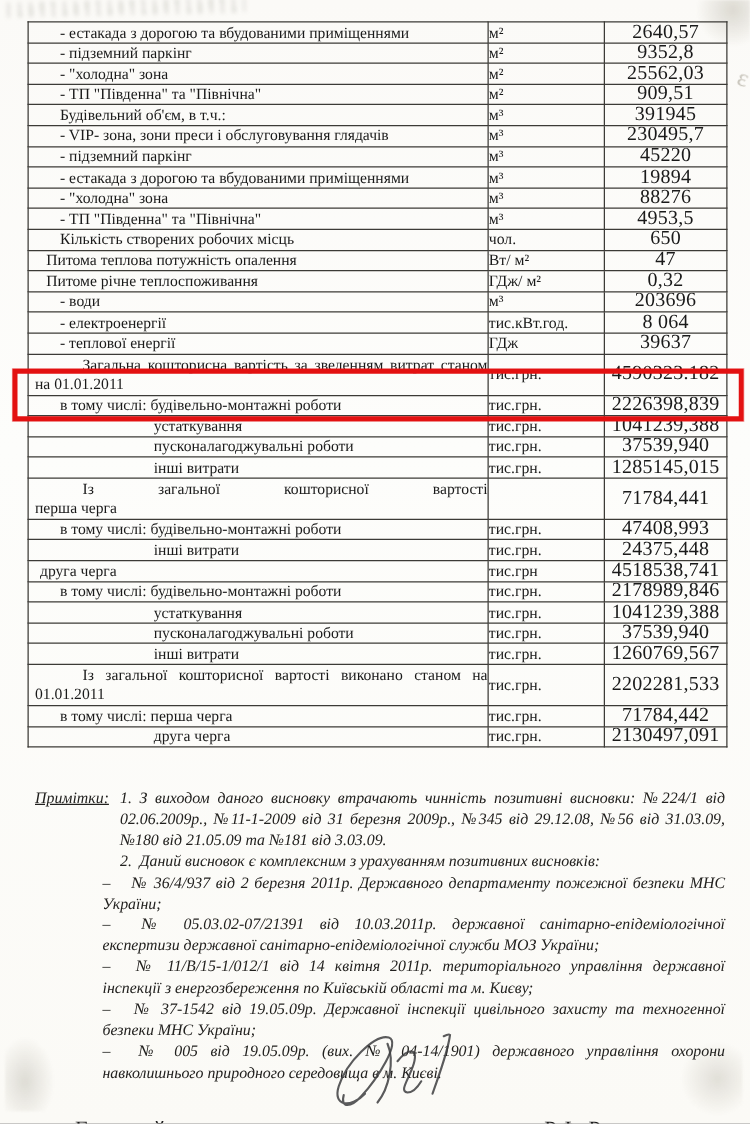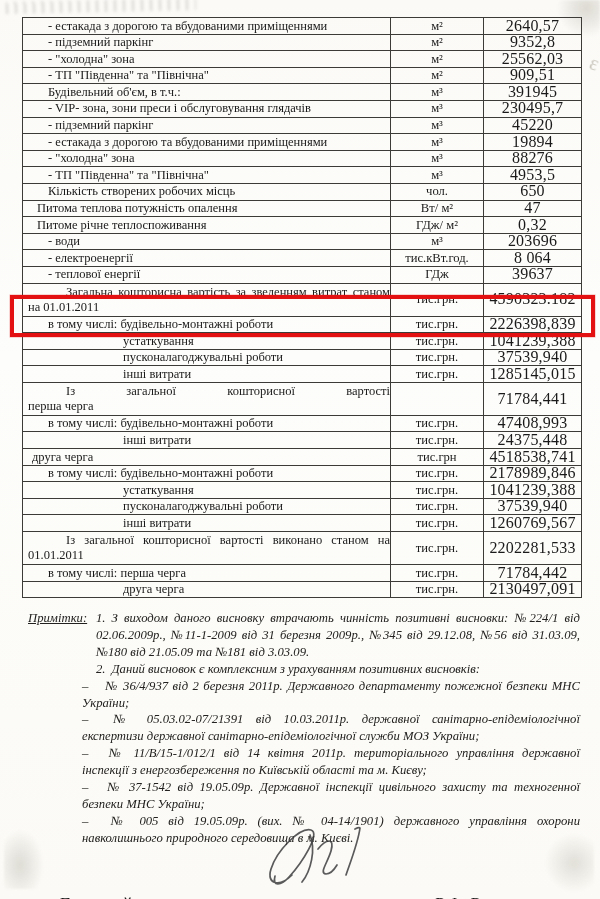--- a/index.html
+++ b/index.html
@@ -36,21 +36,21 @@
     width:558px;
     font-size:12.5px;line-height:14.6px;padding-left:16px;
   }
   table.doc td{
     border:1px solid #3c3b37;
     padding:0;vertical-align:middle;
     overflow:hidden;
   }
   table.doc{border:1.5px solid #33322e;}
   td.c-label{width:367px;padding-right:5px;}
-  td.c-unit{width:92px;text-align:center;font-size:12.6px;}
+  td.c-unit{width:92px;font-size:12.6px;}
   td.c-value{width:97px;text-align:center;font-size:16px;letter-spacing:.2px;}
   td.c-label .l1,td.c-label .l2{display:block;}
   td.c-label .l2{padding-left:5px;}
   .i0 .l1{padding-left:9px;}
   .i1 .l1{padding-left:14px;}
   .i2 .l1{padding-left:25px;}
   .i3 .l1{padding-left:100px;}
   .b{font-weight:normal;}
   .jline{text-align:justify;text-align-last:justify;text-indent:18px;padding-left:2px;}
   tr.sgl td{height:15.6px;}
@@ -60,21 +60,21 @@
   .red-box{
     position:absolute;
     border:4px solid #e31111;
     box-shadow:0 0 0 .5px rgba(227,17,17,.35);
     pointer-events:none;
     z-index:5;
   }
 
   
   .notes{
-    position:absolute;left:28px;top:610px;width:552px;
+    position:absolute;left:28px;top:630px;width:552px;
     font-style:italic;font-size:12.7px;line-height:16.9px;
     color:#22211f;
   }
   .notes-label{position:absolute;left:0;top:0;text-decoration:underline;}
   .notes-body{margin-left:68px;}
   .note-num{text-align:justify;}
   .note-num .nn{padding-right:6px;}
   .note-bullet{margin-left:-14px;text-align:justify;}
   .note-bullet .nm{display:inline-block;width:22px;text-indent:0;}
 

